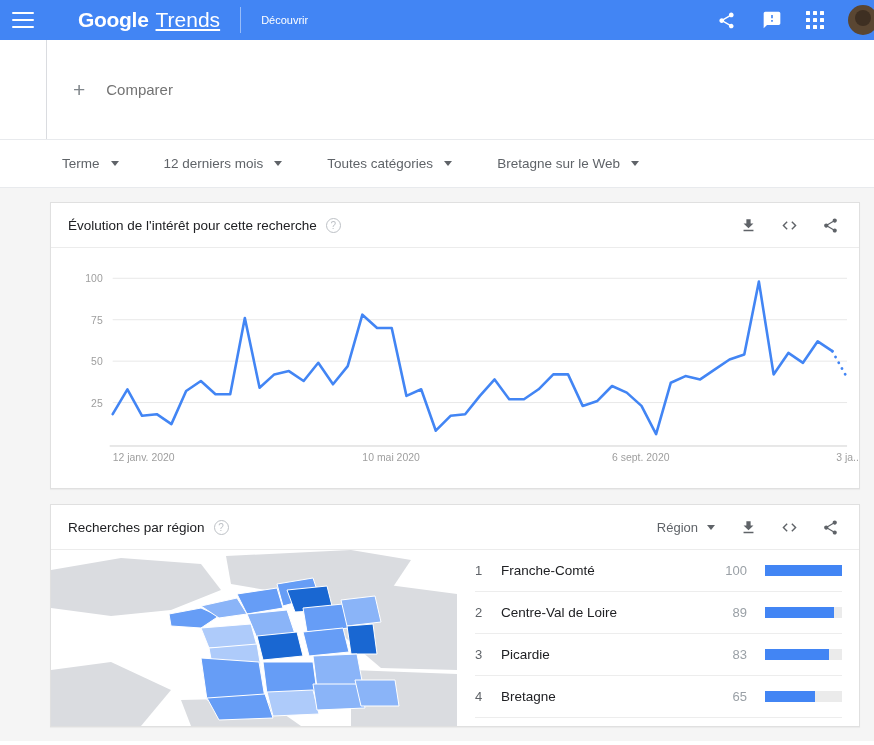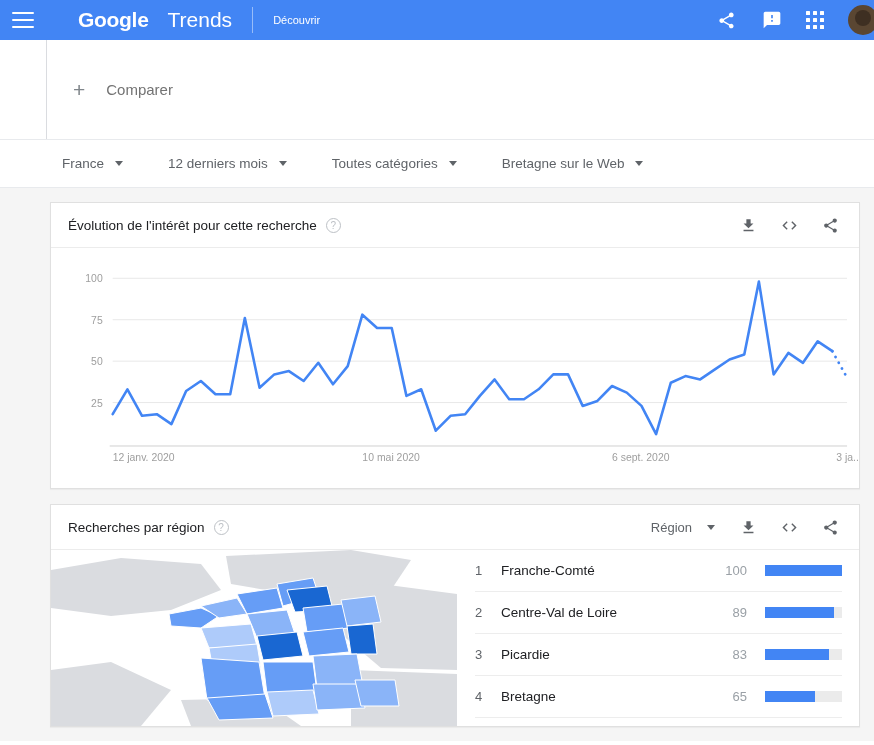--- a/index.html
+++ b/index.html
@@ -17,21 +17,21 @@
     height: 40px; background: #4285F4;
     display: flex; align-items: center;
     padding: 0 14px 0 12px;
     position: relative; z-index: 20;
   }
   .hamburger { width: 22px; height: 16px; display: flex; flex-direction: column;
     justify-content: space-between; cursor: pointer; margin-right: 20px; }
   .hamburger i { display: block; height: 2px; background: #fff; border-radius: 1px; }
   .brand { display: flex; align-items: baseline; font-size: 21px; color: #fff; white-space: nowrap; }
   .brand .g { font-weight: bold; letter-spacing: -0.3px; margin-left: 24px; }
-  .brand .t { font-weight: 400; margin-left: 19px; }
+  .brand .t { font-weight: 400; margin-left: 7px; text-decoration: underline; }
   .vdiv { width: 1px; height: 26px; background: rgba(255,255,255,.45); margin: 0 20px; align-self: center; }
   .discover { font-size: 11px; color: #fff; font-weight: 400; }
   .appbar-right { margin-left: auto; display: flex; align-items: center; gap: 22px; }
   .ic { width: 24px; height: 24px; display: flex; align-items: center; justify-content: center; cursor: pointer; }
   .ic svg { display: block; }
   .grid-icon { width: 18px; height: 18px; display: grid; grid-template-columns: repeat(3,4px);
     grid-template-rows: repeat(3,4px); gap: 3px; }
   .grid-icon b { display: block; width: 4px; height: 4px; background: #fff; border-radius: .5px; }
   .avatar { width: 30px; height: 30px; border-radius: 50%; background: #5a4632;
     margin-left: 2px; margin-right: -18px; overflow: hidden; position: relative; }
@@ -62,21 +62,21 @@
   .page { background: #f5f5f5; height: 553px; padding: 14px 0 0 4px; }
   .card { background: #fff; border: 1px solid #e0e0e0; margin: 0 14px 15px 46px;
     box-shadow: 0 1px 1px rgba(0,0,0,.04); }
   .card-head { height: 45px; display: flex; align-items: center; padding: 0 17px;
     border-bottom: 1px solid #ececec; }
   .card-title { font-size: 13.5px; color: #202124; }
   .help { width: 15px; height: 15px; border: 1px solid #bdc1c6; border-radius: 50%;
     color: #bdc1c6; font-size: 10px; line-height: 13px; text-align: center; margin-left: 9px; cursor: pointer; }
   .head-actions { margin-left: auto; display: flex; align-items: center; gap: 17px; }
   .head-actions .ic svg path, .head-actions .ic svg circle, .head-actions .ic svg rect { fill: #5f6368; }
-  .sel { display: flex; align-items: center; cursor: pointer; margin-right: 4px; gap: 6px; }
+  .sel { display: flex; align-items: center; cursor: pointer; margin-right: 4px; }
   .sel span { font-size: 13px; color: #5f6368; }
 
   
   .chart-wrap { height: 240px; position: relative; }
   svg.chart { display: block; width: 100%; height: 240px; }
   .gridline { stroke: #e8e8e8; stroke-width: 1; }
   .axisline { stroke: #d0d0d0; stroke-width: 1; }
   .ytick { fill: #9e9e9e; font-size: 10.5px; font-family: "Liberation Sans", sans-serif; text-anchor: end; }
   .xtick { fill: #9e9e9e; font-size: 10.5px; font-family: "Liberation Sans", sans-serif; }
   .series { fill: none; stroke: #4285F4; stroke-width: 2.6; stroke-linejoin: round; stroke-linecap: round; }
@@ -140,21 +140,21 @@
 <div class="termbar">
   <div class="term-gutter"></div>
   <div class="compare-cell">
     <span class="plus">+</span>
     <span class="compare-label">Comparer</span>
   </div>
 </div>
 
 <div class="filters">
   <div class="filter">
-    <span>France</span>
+    <span>Terme</span>
     <i class="caret"></i>
   </div>
   <div class="filter">
     <span>12 derniers mois</span>
     <i class="caret"></i>
   </div>
   <div class="filter">
     <span>Toutes catégories</span>
     <i class="caret"></i>
   </div>

